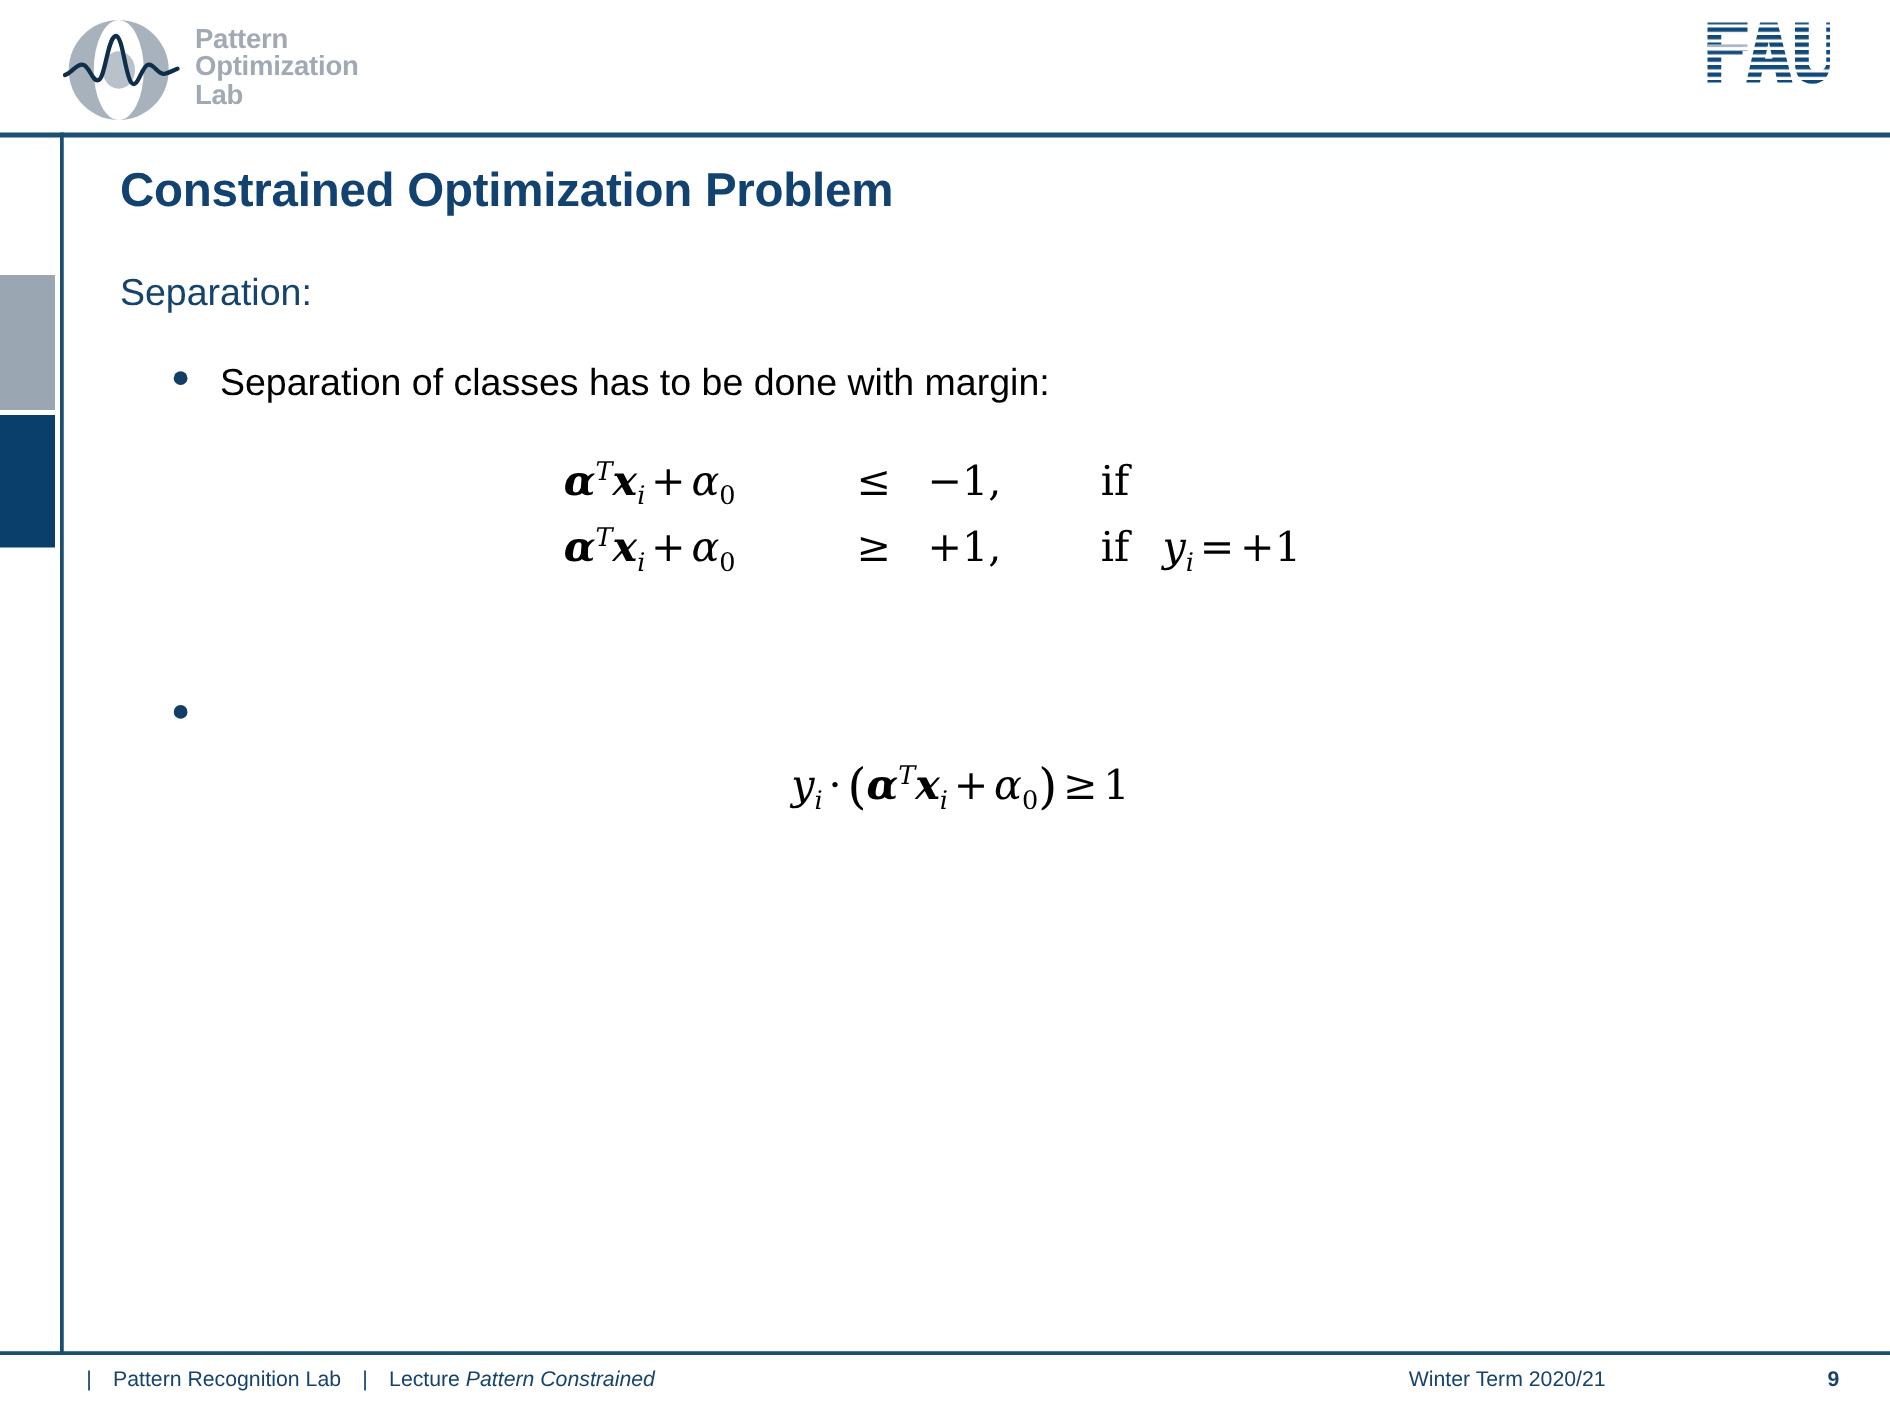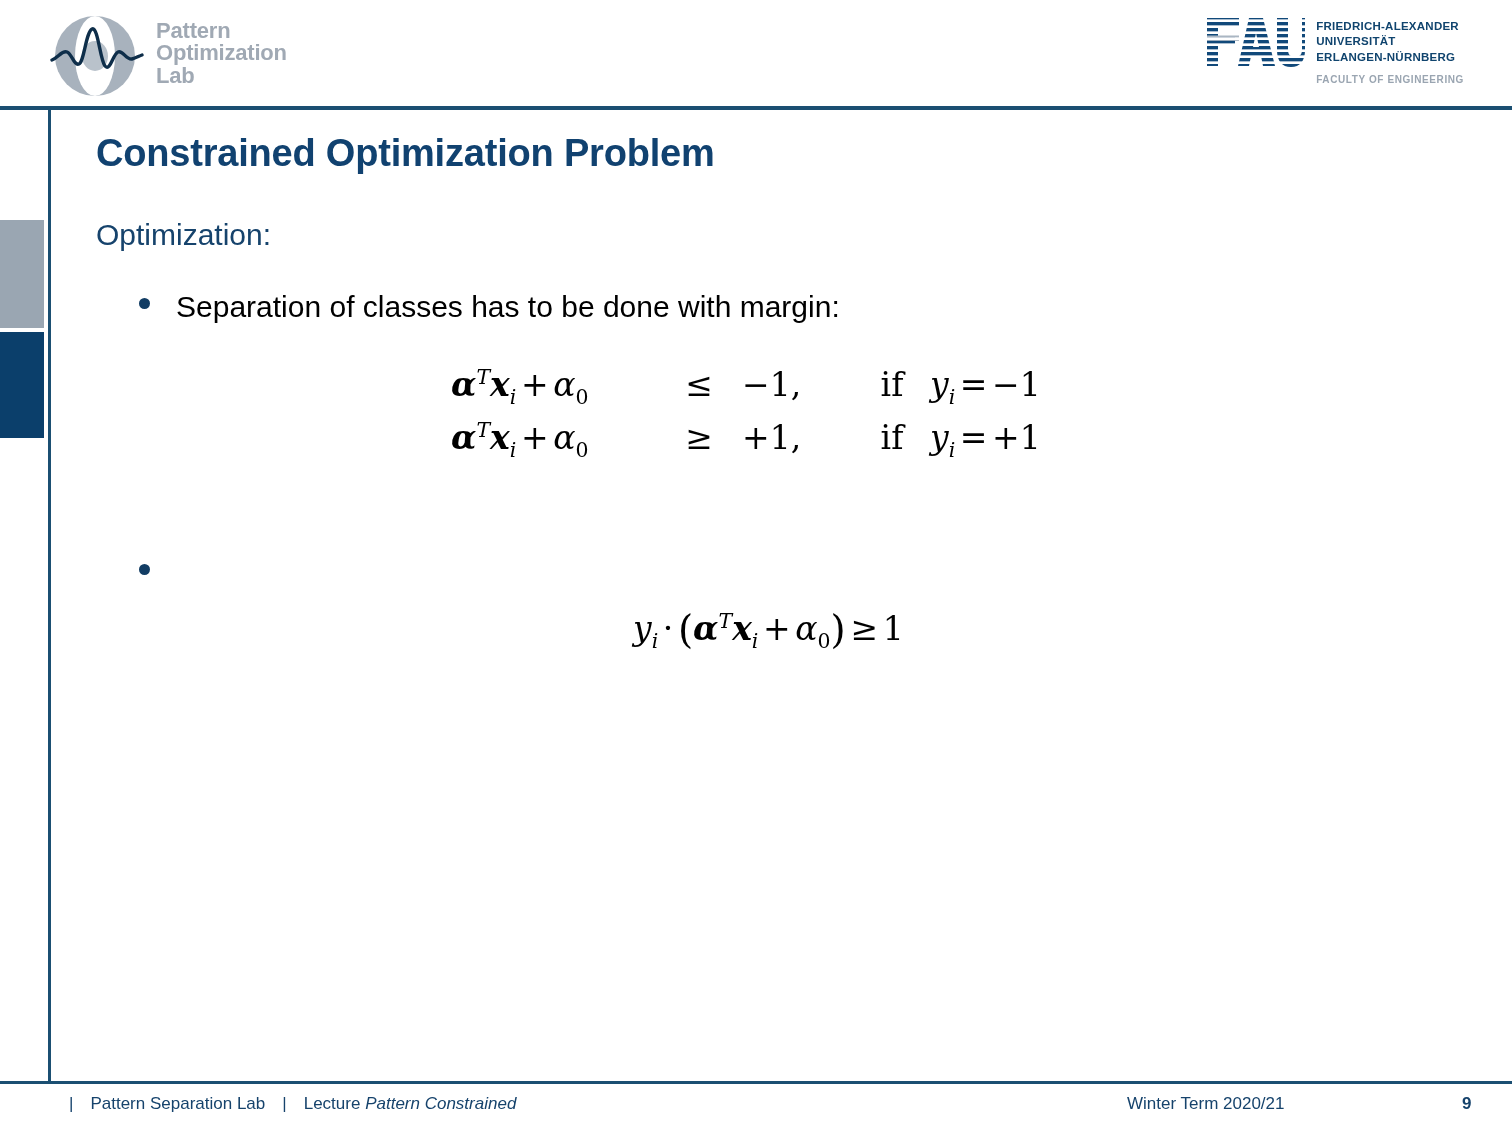--- a/index.html
+++ b/index.html
@@ -308,54 +308,47 @@
         <path d="M2 2 H34 V11 H13 V20 H30 V29 H13 V50 H2 Z" fill="url(#stripes)"></path>
 
         <path d="M44 2 H58 L70 50 H58 L56 40 H46 L44 50 H33 Z M48 31 H54 L51 17 Z" fill="url(#stripes)"></path>
 
         <path d="M72 2 H83 V34 C83 39 86 41 90 41 C94 41 97 39 97 34 V2 H100 V34
                  C100 45 95 51 86 51 C77 51 72 45 72 34 Z" fill="url(#stripes)"></path>
 
         <rect x="2" y="19.5" width="32" height="5.4" fill="url(#stripes-lt)"></rect>
       </svg>
     </div>
-    <div class="fau-text">
-      <div class="line">FRIEDRICH-ALEXANDER</div>
-      <div class="line">UNIVERSITÄT</div>
-      <div class="line">ERLANGEN-NÜRNBERG</div>
-      <div class="fau-faculty">FACULTY OF ENGINEERING</div>
-    </div>
   </div>
 </div>
 
 <div class="nav-marker gray"></div>
 <div class="nav-marker navy"></div>
 
 <div class="frame-top"></div>
 <div class="frame-left"></div>
 <div class="frame-bottom"></div>
 
 <div class="slide-body">
 
   <div class="slide-title">Constrained Optimization Problem</div>
 
-  <div class="section-label">Optimization:</div>
+  <div class="section-label">Separation:</div>
 
   <div class="bullet bullet-1">
     <span class="dot"></span>
     <span>Separation of classes has to be done with margin:</span>
   </div>
 
   <div class="eq-block-1 math">
     <div class="eq-row">
       <span class="col-lhs"><span class="greek-bold">α</span><sup class="tt">T</sup><span class="mbf">x</span><sub class="ss">i</sub><span class="op">+</span><span class="greek">α</span><sub class="sn">0</sub></span>
       <span class="col-rel">≤</span>
       <span class="col-rhs">−1,</span>
       <span class="col-if">if</span>
-      <span class="col-cond"><span class="mi">y</span><sub class="ss">i</sub><span class="op">=</span>−1</span>
     </div>
     <div class="eq-row">
       <span class="col-lhs"><span class="greek-bold">α</span><sup class="tt">T</sup><span class="mbf">x</span><sub class="ss">i</sub><span class="op">+</span><span class="greek">α</span><sub class="sn">0</sub></span>
       <span class="col-rel">≥</span>
       <span class="col-rhs">+1,</span>
       <span class="col-if">if</span>
       <span class="col-cond"><span class="mi">y</span><sub class="ss">i</sub><span class="op">=</span>+1</span>
     </div>
   </div>
 
@@ -365,21 +358,21 @@
 
   <div class="eq-block-2 math">
     <span class="mi">y</span><sub class="ss">i</sub><span class="op">·</span><span class="paren">(</span><span class="greek-bold">α</span><sup class="tt">T</sup><span class="mbf">x</span><sub class="ss">i</sub><span class="op">+</span><span class="greek">α</span><sub class="sn">0</sub><span class="paren">)</span><span class="op">≥</span>1
   </div>
 
 </div>
 
 <div class="footer">
   <div class="footer-left">
     <span class="footer-sep">|</span>
-    <span>Pattern Separation Lab</span>
+    <span>Pattern Recognition Lab</span>
     <span class="footer-sep">|</span>
     <span>Lecture</span>
     <span>&nbsp;</span>
     <span class="footer-italic">Pattern Constrained</span>
   </div>
   <div class="footer-term">Winter Term 2020/21</div>
   <div class="footer-page">9</div>
 </div>
 
 </body></html>

